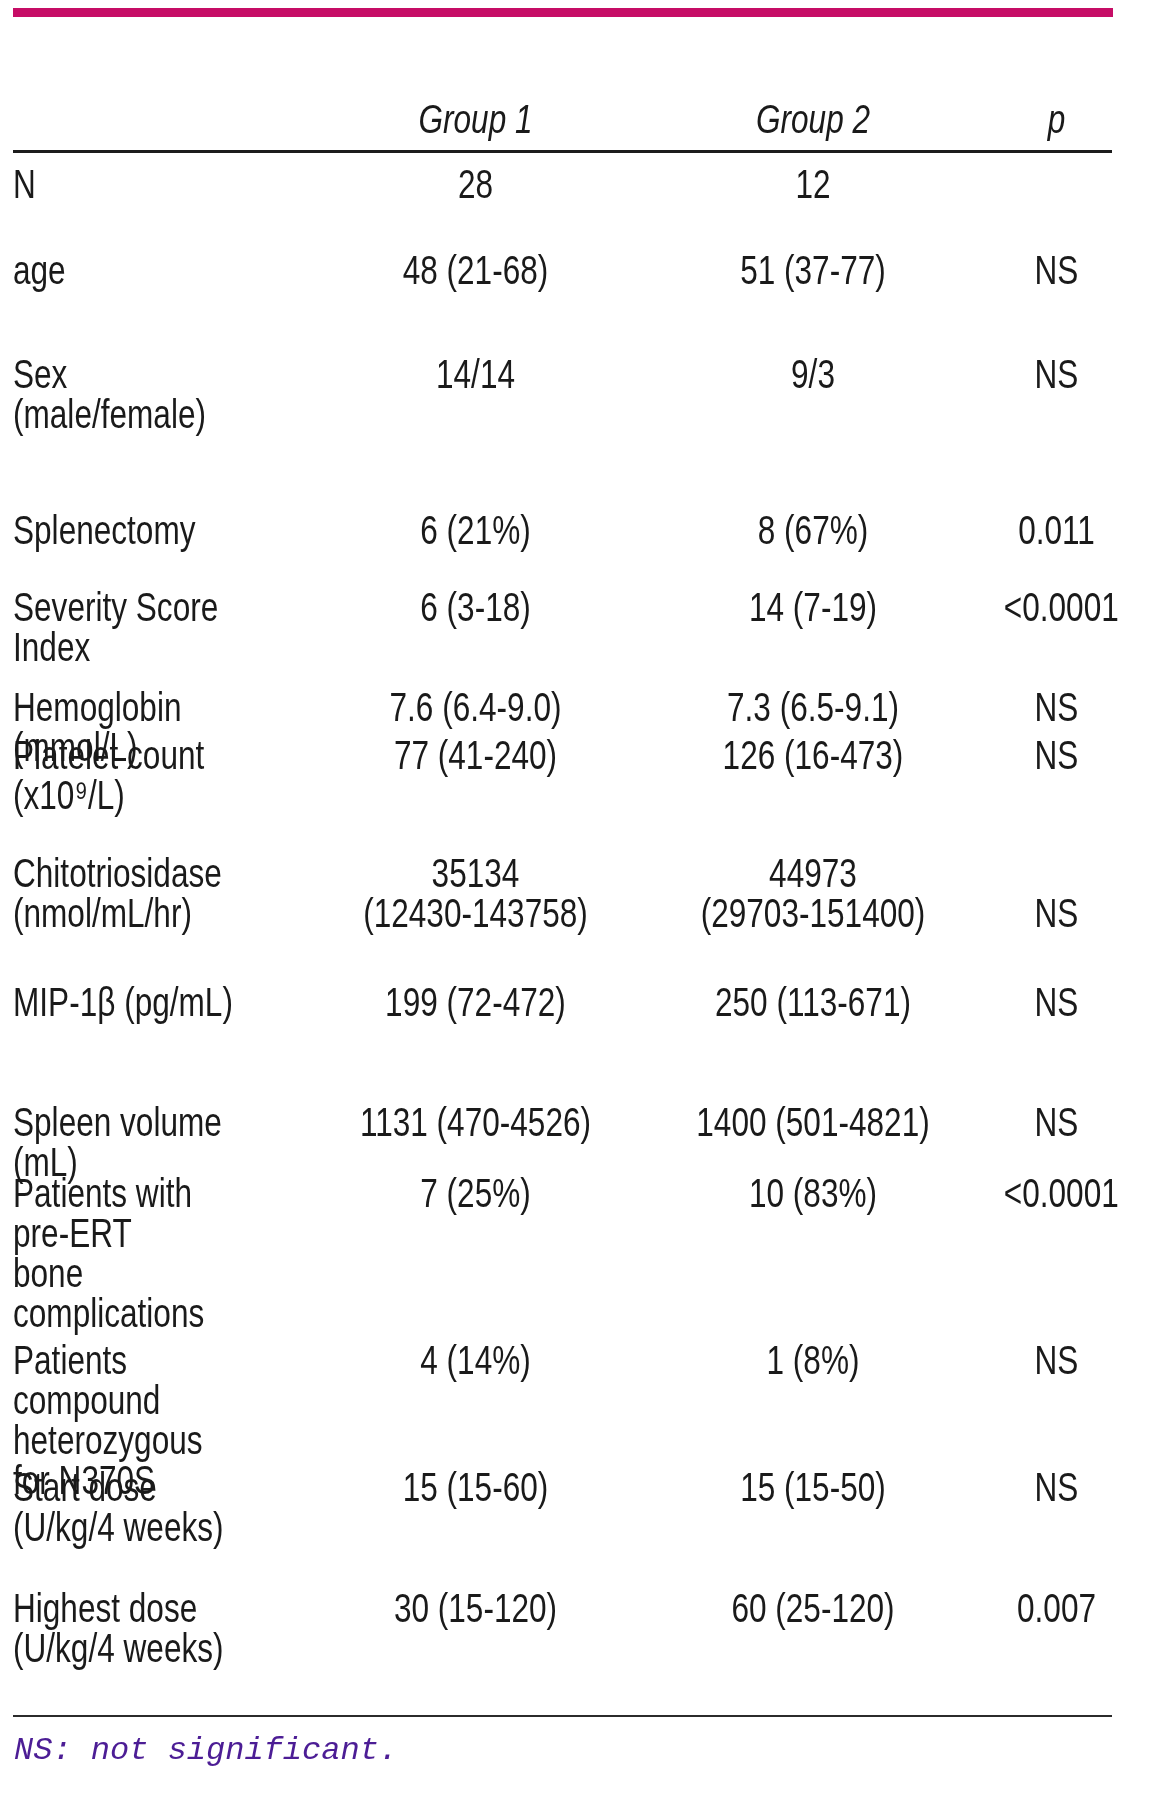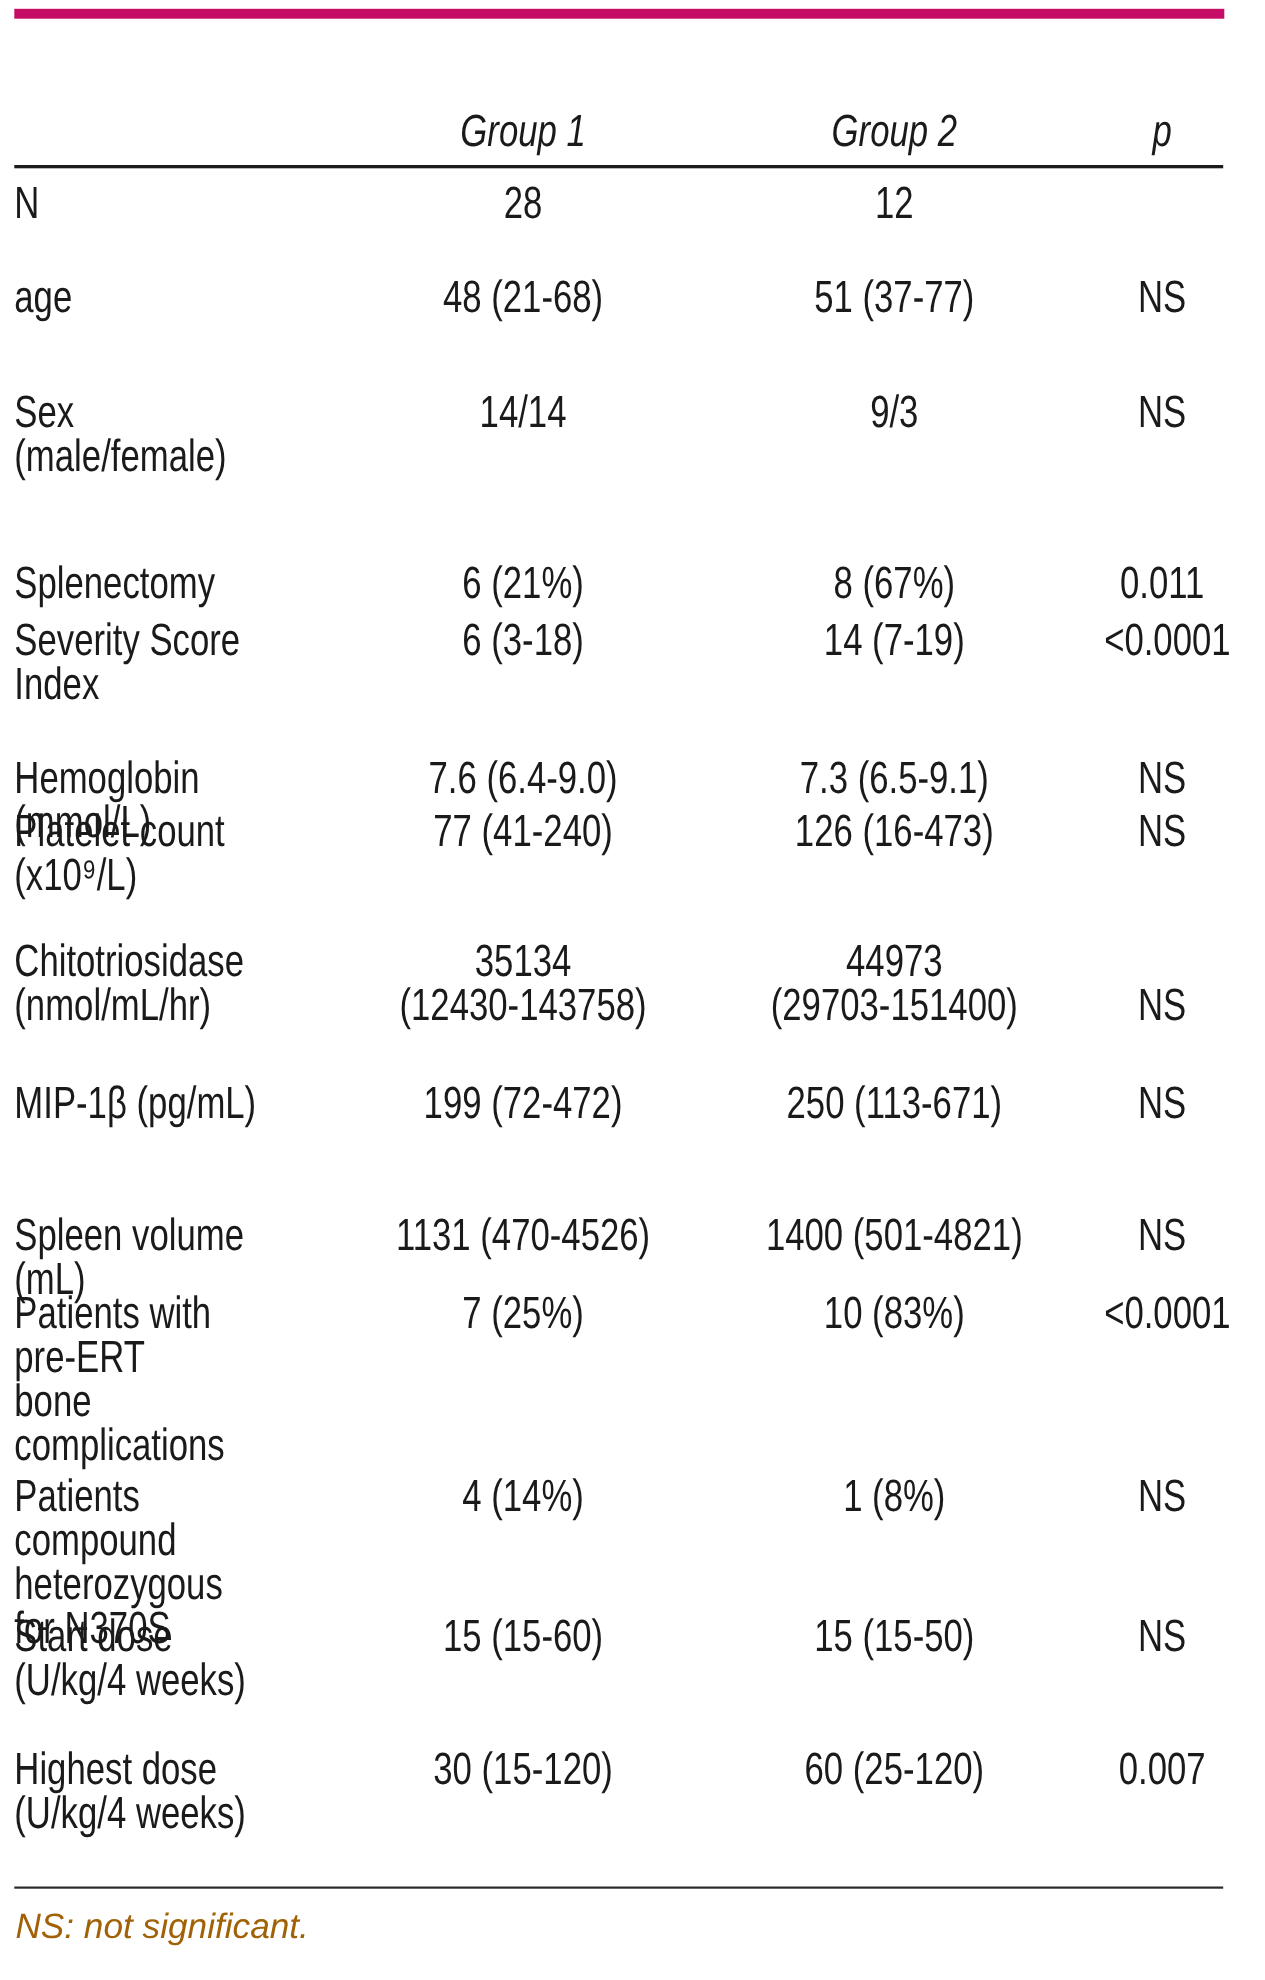--- a/index.html
+++ b/index.html
@@ -45,31 +45,31 @@
     text-align:left;
     transform-origin:0 0;
   }
   .cell.g1,.cell.g2,.cell.p{
     text-align:center;
     transform-origin:50% 0;
   }
   .header-row{ top:75px; font-style:italic;margin-top:24px; }
   .row.bottom{ align-items:end; height:80px; }
   .r0{top:164px}.r1{top:250px}.r2{top:354px}.r3{top:420px}
-  .r4{top:510px}.r5{top:561px}.r6{top:687px}.r7{top:735px}
+  .r4{top:510px}.r5{top:587px}.r6{top:687px}.r7{top:735px}
   .r8{top:853px}.r9{top:982px}.r10{top:1063px}.r11{top:1102px}
   .r12{top:1173px}.r13{top:1340px}.r14{top:1467px}.r15{top:1588px}
   .footnote{
     position:absolute;
     left:14px; top:1733px;
-    font-family:Liberation Sans, sans-serif;
+    font-family:Liberation Mono, monospace;
     font-style:italic;
     font-size:32px;
     line-height:36px;
-    color:#a16207;
+    color:#4c1d95;
   }
 </style>
 </head>
 <body>
 
 <div class="page">
 
   <div class="top-bar" style="background: rgb(198, 13, 102);"></div>
 
   <div class="row header-row">

